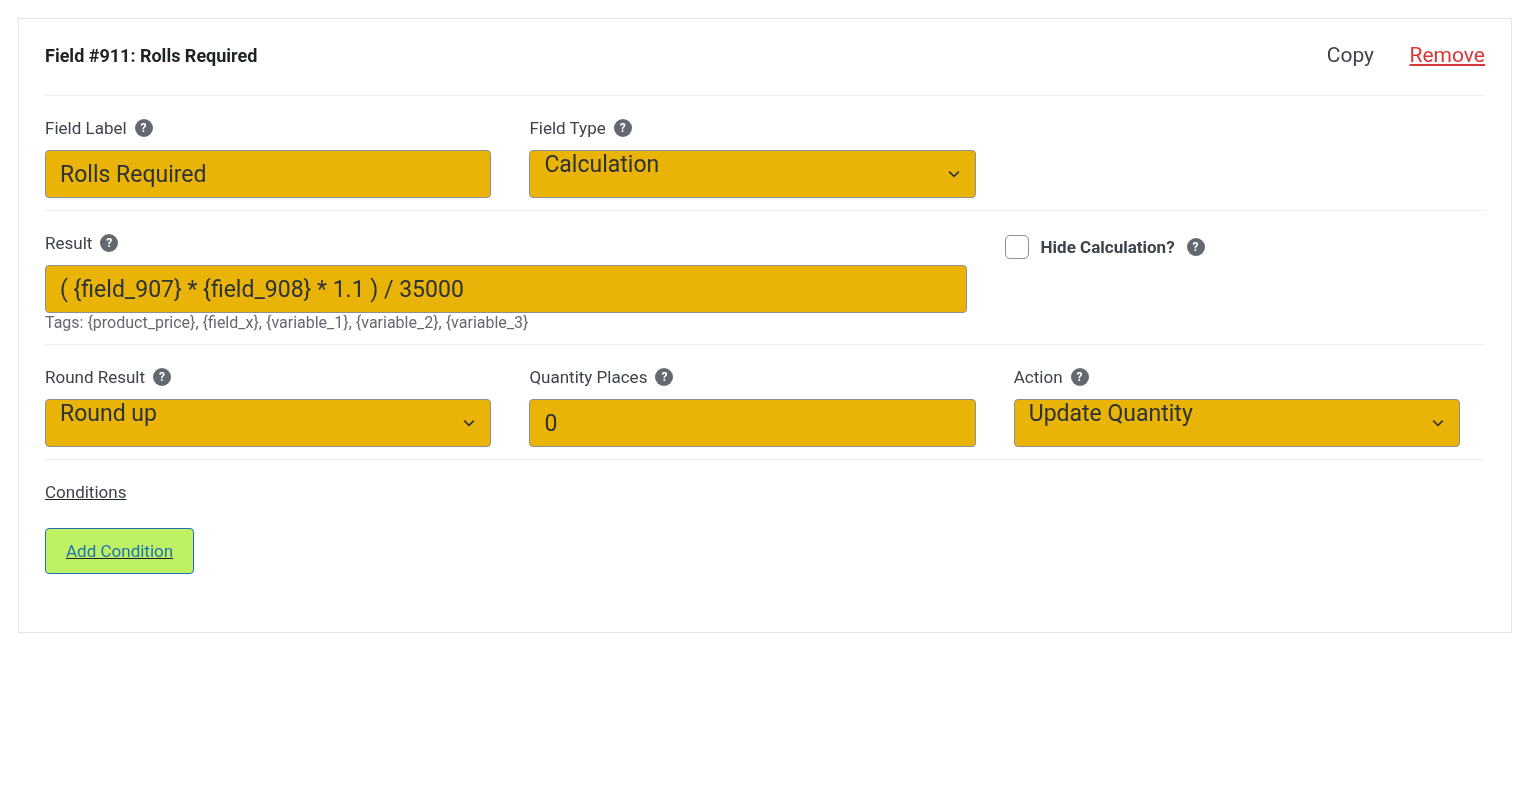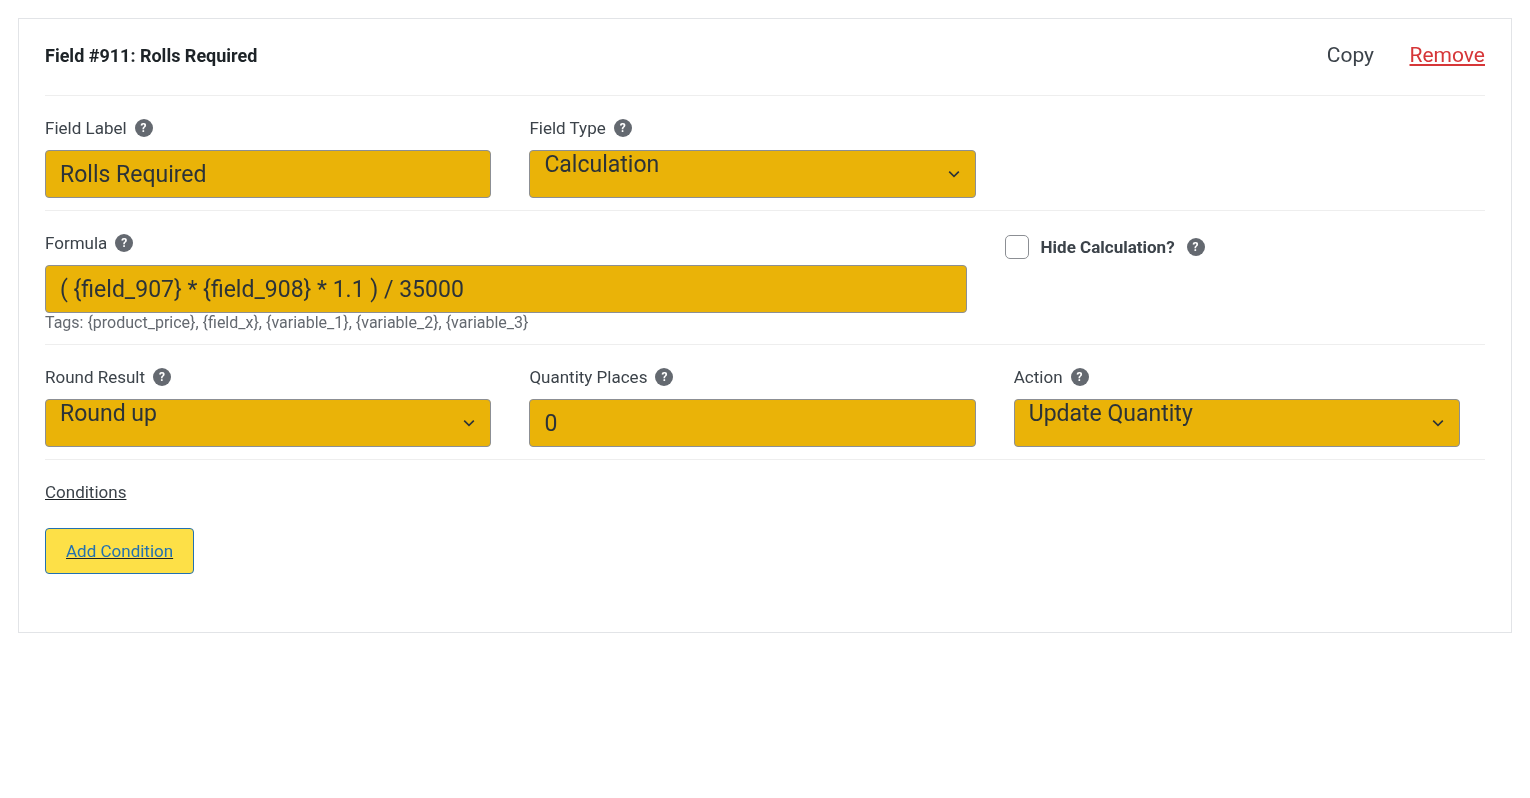--- a/index.html
+++ b/index.html
@@ -124,21 +124,21 @@
       font-weight: bold;
     }
     .conditions-label {
       font-size: 17px;
       color: #3c434a;
       margin-bottom: 26px;
     }
     .outline-btn {
       border: 1px solid #2271b1;
       color: #2271b1;
-      background: #fde047;
+      background: #bef264;
       border-radius: 4px;
       padding: 12px 20px;
       font-size: 17px;
       cursor: pointer;
       font-family: inherit;
     }
   </style>
 </head>
 <body>
 
@@ -169,21 +169,21 @@
         <svg class="chevron" viewBox="0 0 20 20" fill="none" stroke="currentColor" stroke-width="2">
             <polyline points="4 7 10 13 16 7"></polyline>
           </svg>
       </div>
     </div>
   </div>
 
   <div class="row">
     <div class="field-group w-wide">
       <div class="label-row">
-        <span>Formula</span>
+        <span>Result</span>
         <span class="help-icon">?</span>
       </div>
       <input class="input" type="text" value="( {field_907} * {field_908} * 1.1 ) / 35000" style="">
       <div class="tags-help">Tags: {product_price}, {field_x}, {variable_1}, {variable_2}, {variable_3}</div>
     </div>
     <div class="field-group">
       <div class="checkbox-row">
         <input type="checkbox" class="checkbox" style="">
         <span class="checkbox-label">Hide Calculation?</span>
         <span class="help-icon">?</span>

